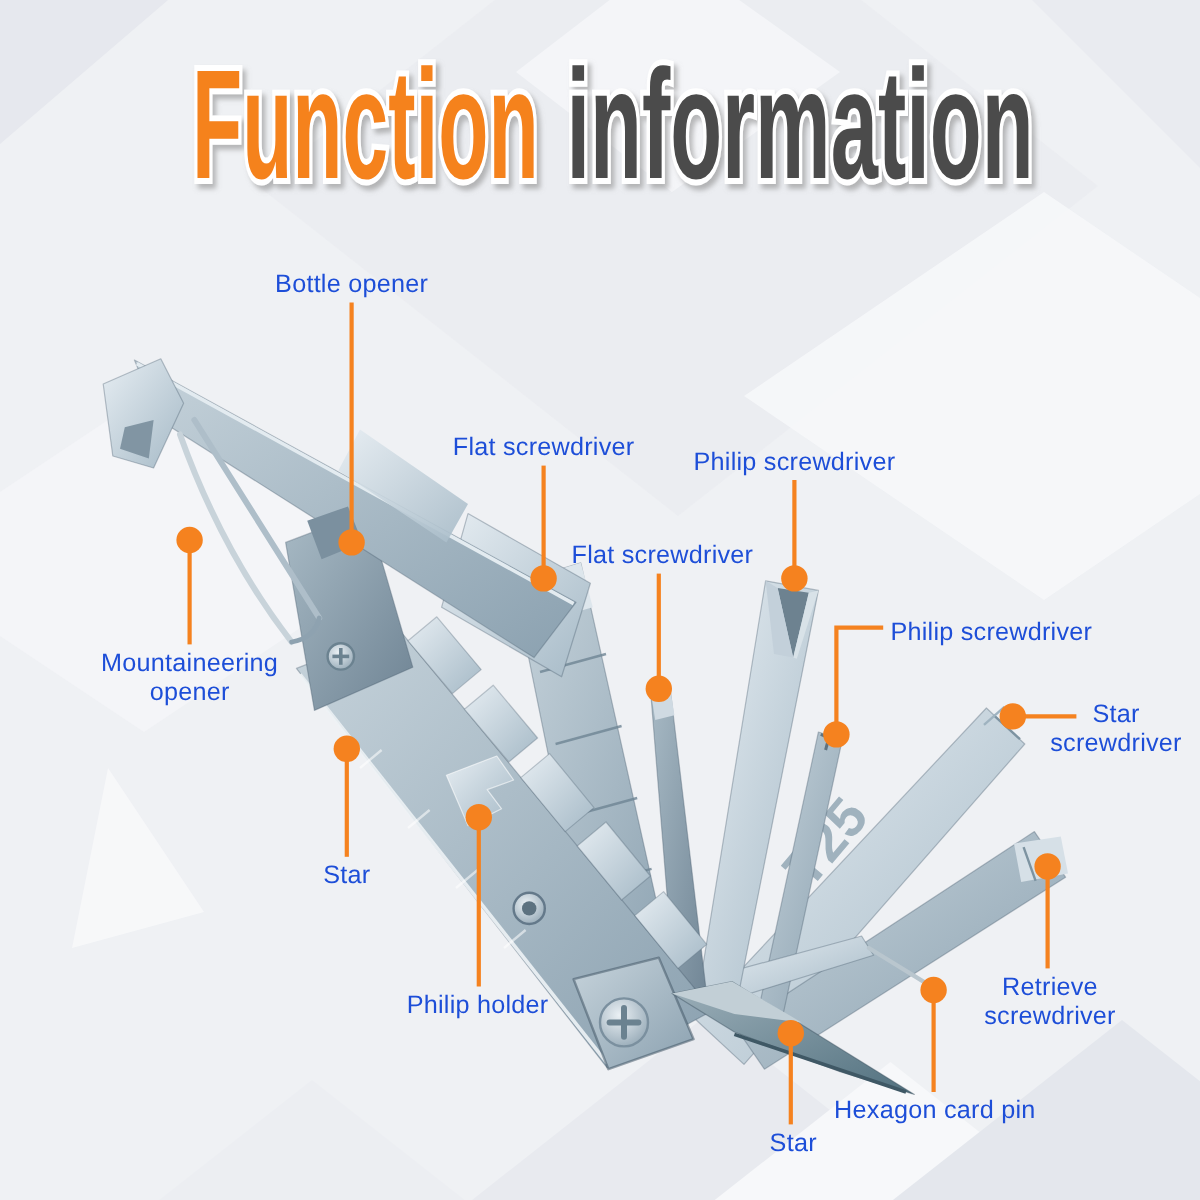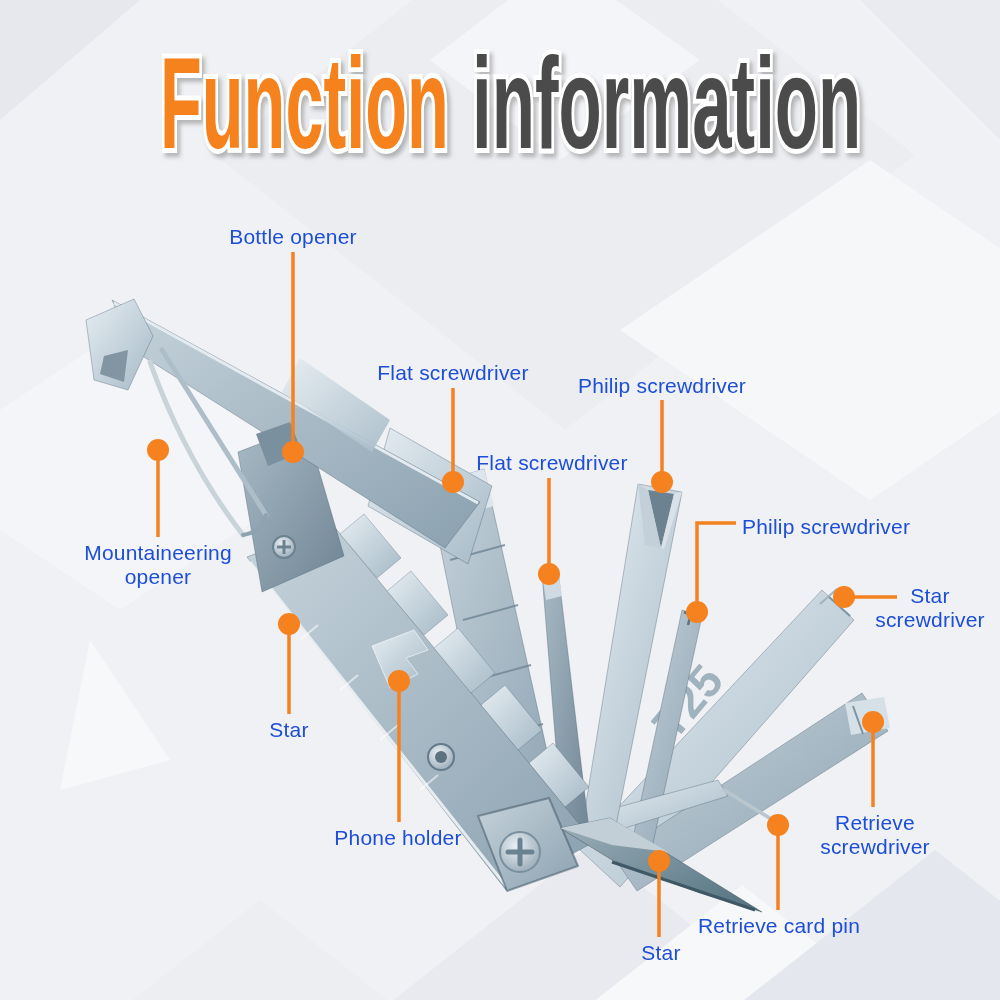--- a/index.html
+++ b/index.html
@@ -228,19 +228,19 @@
 <div class="callout-label" style="left:452px;top:451px;width:200px;">Flat screwdriver</div>
 
 <div class="callout-label left-align" style="left:742px;top:515px;width:220px;">Philip screwdriver</div>
 
 <div class="callout-label" style="left:855px;top:584px;width:150px;">Star screwdriver</div>
 
 <div class="callout-label" style="left:58px;top:541px;width:200px;">Mountaineering opener</div>
 
 <div class="callout-label" style="left:219px;top:718px;width:140px;">Star</div>
 
-<div class="callout-label" style="left:298px;top:826px;width:200px;">Phone holder</div>
+<div class="callout-label" style="left:298px;top:826px;width:200px;">Philip holder</div>
 
 <div class="callout-label" style="left:795px;top:811px;width:160px;">Retrieve screwdriver</div>
 
-<div class="callout-label" style="left:679px;top:914px;width:200px;">Retrieve card pin</div>
+<div class="callout-label" style="left:679px;top:914px;width:200px;">Hexagon card pin</div>
 
 <div class="callout-label" style="left:601px;top:941px;width:120px;">Star</div>
 
 </body></html>

